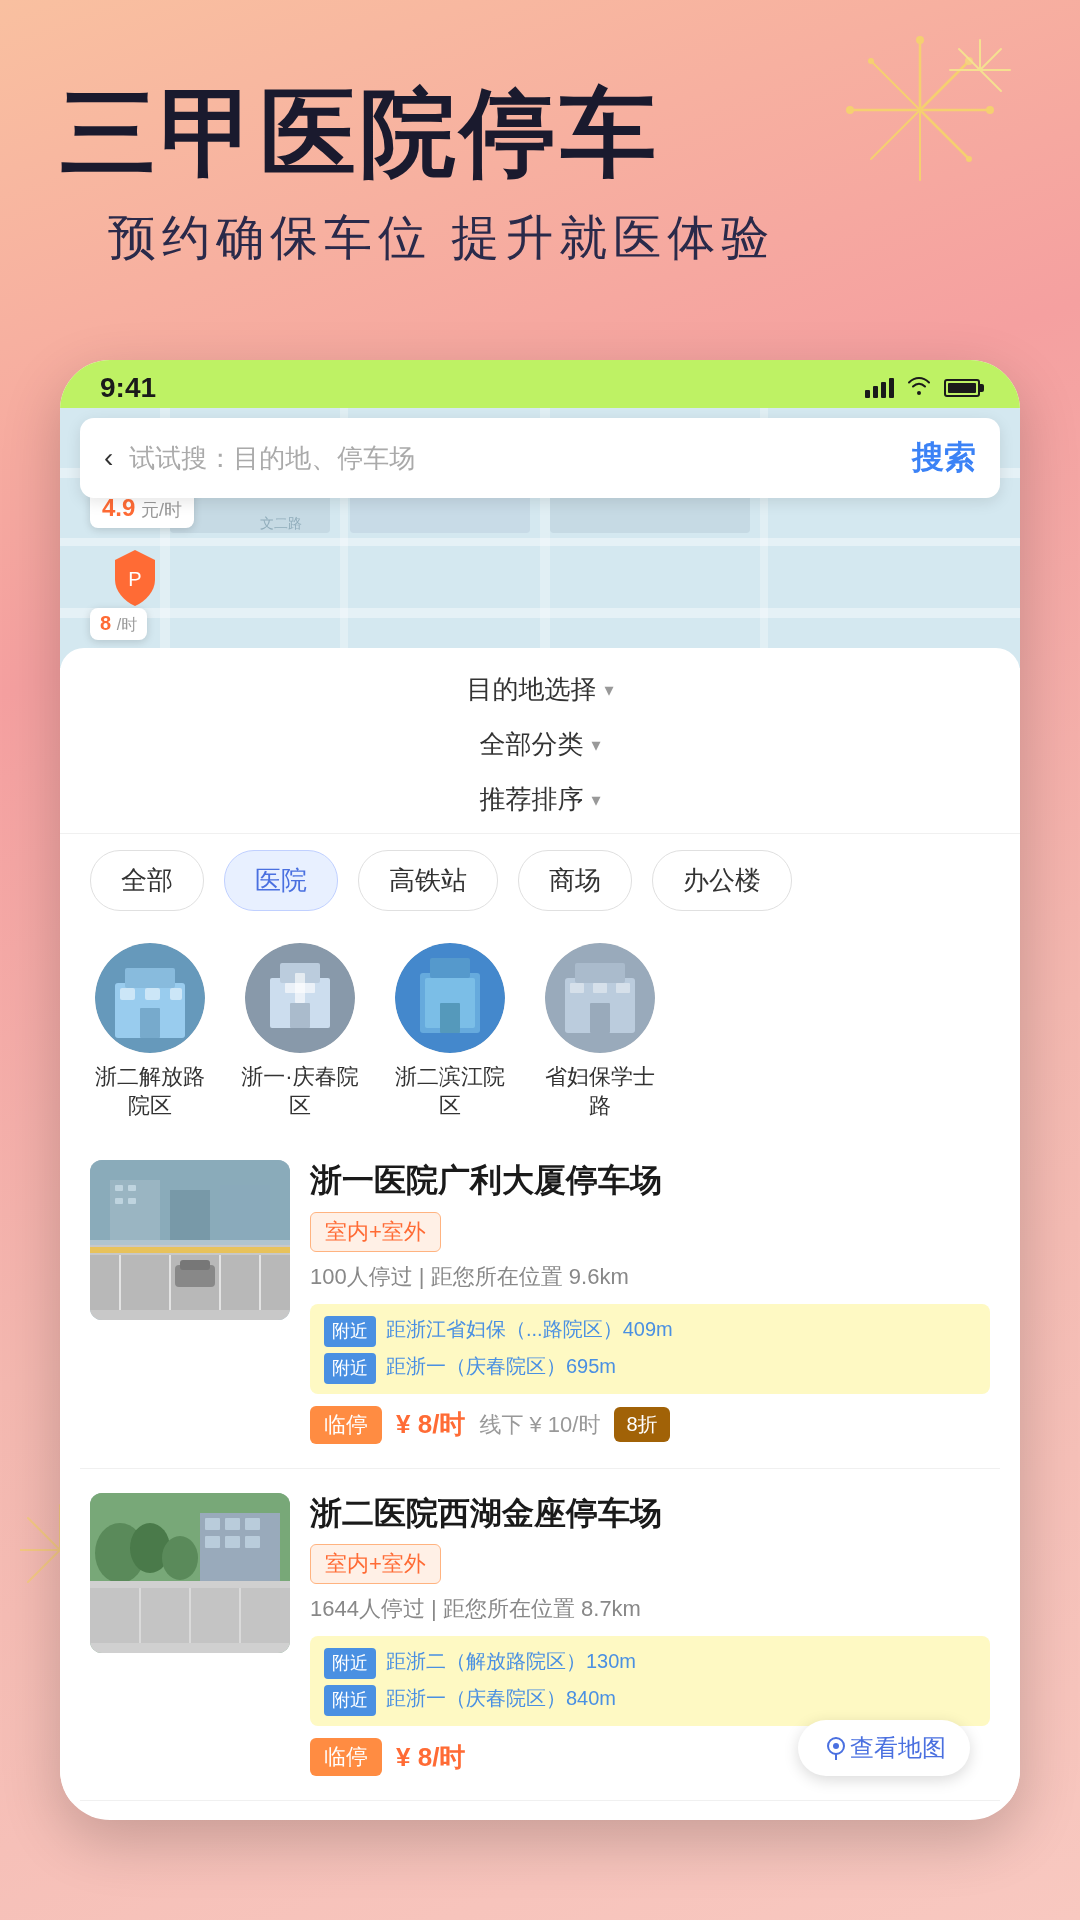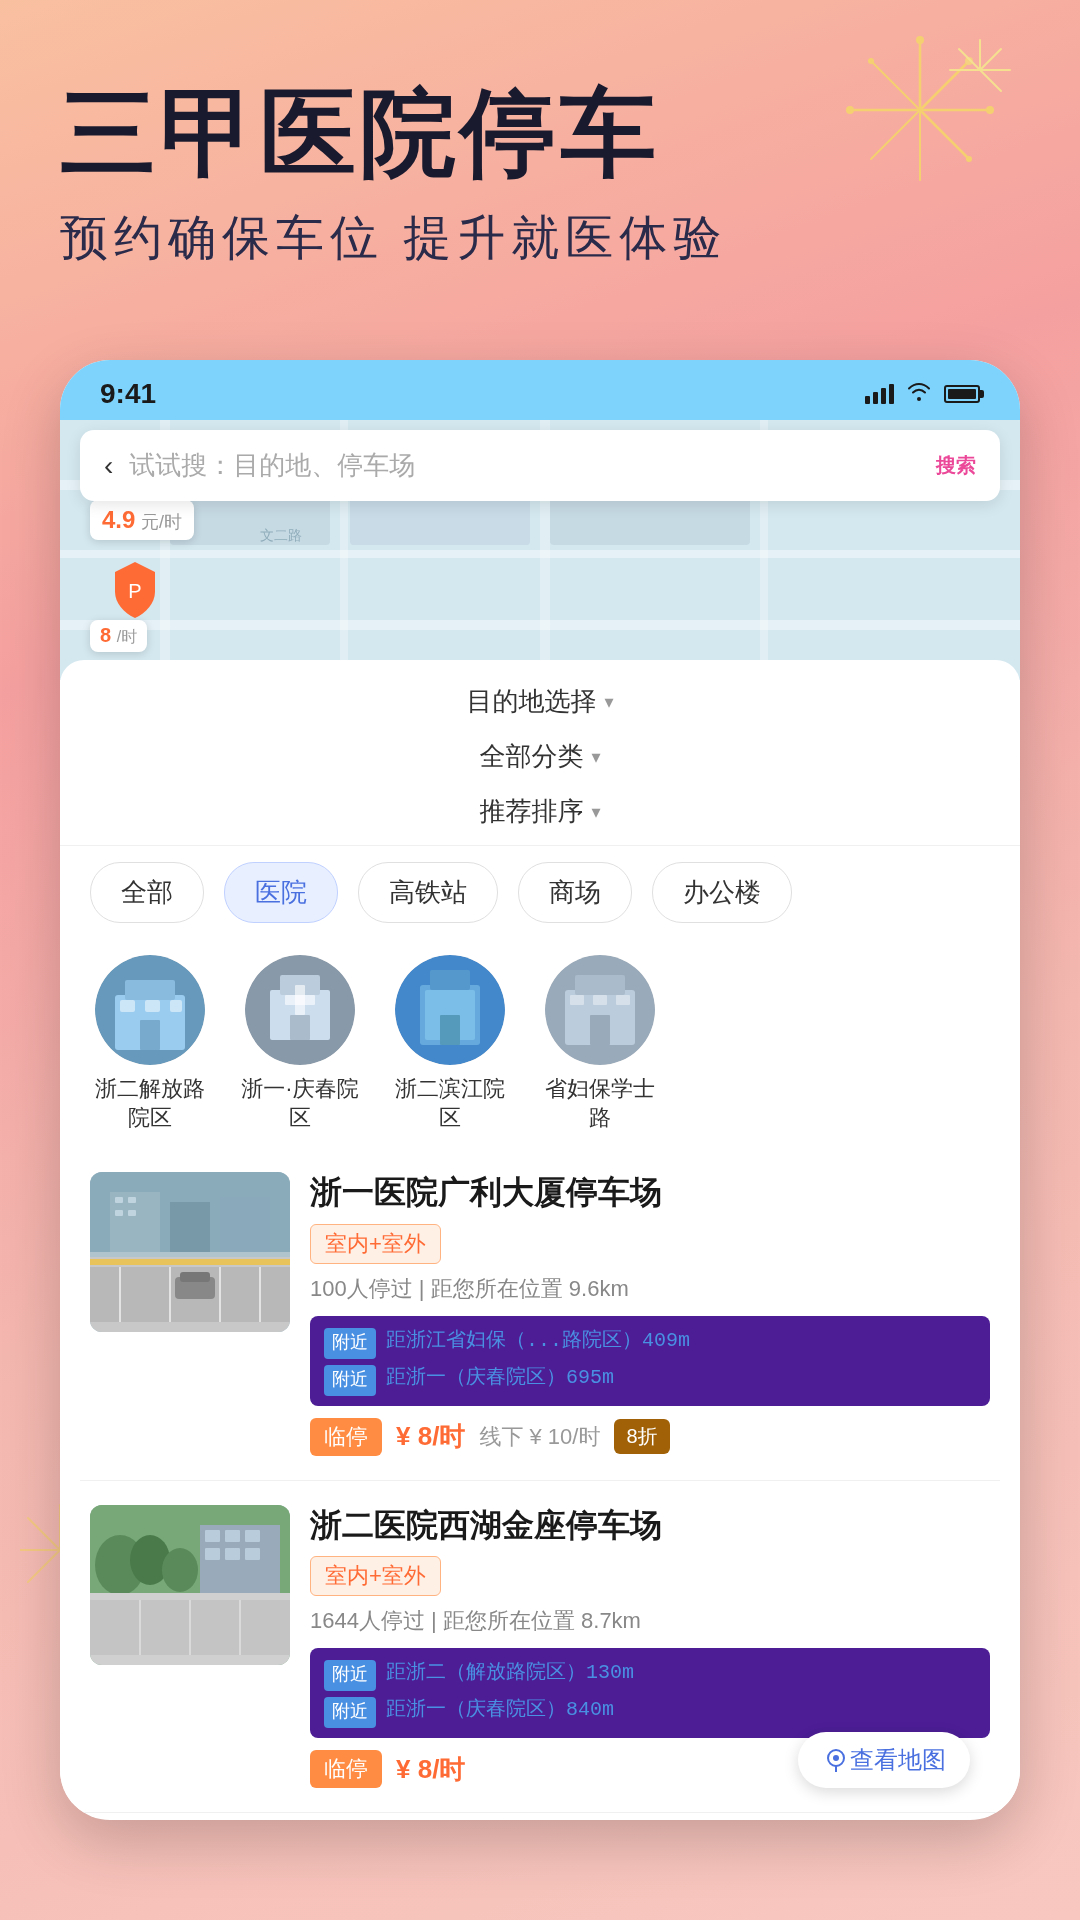--- a/index.html
+++ b/index.html
@@ -53,43 +53,44 @@
       letter-spacing: 4px;
       line-height: 1.1;
     }
 
     .hero-subtitle {
       font-size: 48px;
       font-weight: 500;
       color: #2a2a4a;
       margin-top: 20px;
       letter-spacing: 6px;
+      margin-left: 48px;
     }
 
     
     .phone-mockup {
       position: absolute;
       top: 360px;
       left: 60px;
       right: 60px;
       bottom: 100px;
       background: white;
       border-radius: 50px;
       overflow: hidden;
       box-shadow: 0 20px 60px rgba(0,0,0,0.2);
     }
 
     
     .status-bar {
-      background: #7dd3fc;
+      background: #bef264;
       display: flex;
       align-items: center;
       justify-content: space-between;
       padding: 18px 40px 10px;
-      height: 60px;
+      height: 48px;
       text-align: right;
     }
 
     .status-time {
       font-size: 28px;
       font-weight: 600;
       color: #1a1a1a;
     }
 
     .status-icons {
@@ -174,22 +175,22 @@
       font-weight: 300;
     }
 
     .search-placeholder {
       flex: 1;
       font-size: 26px;
       color: #aaa;
     }
 
     .search-btn {
-      font-size: 20px;
-      color: #ec4899;
+      font-size: 32px;
+      color: #3b82f6;
       font-weight: 600;
     }
 
     
     .map-price-tag {
       position: absolute;
       top: 80px;
       left: 30px;
       background: white;
       border-radius: 8px;
@@ -385,25 +386,24 @@
       margin-bottom: 10px;
     }
 
     .card-stats {
       font-size: 22px;
       color: #888;
       margin-bottom: 12px;
     }
 
     .nearby-info {
-      background: #4c1d95;
+      background: #fef9c3;
       border-radius: 8px;
       padding: 10px 14px;
       margin-bottom: 12px;
-      font-family: Liberation Mono, monospace;
     }
 
     .nearby-row {
       display: flex;
       align-items: flex-start;
       gap: 10px;
       font-size: 20px;
       line-height: 1.5;
     }
 

